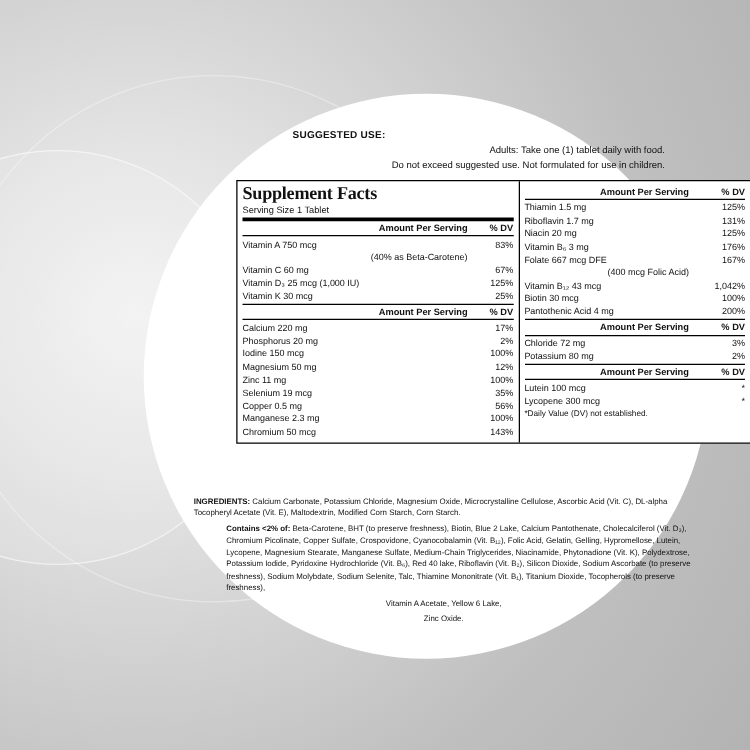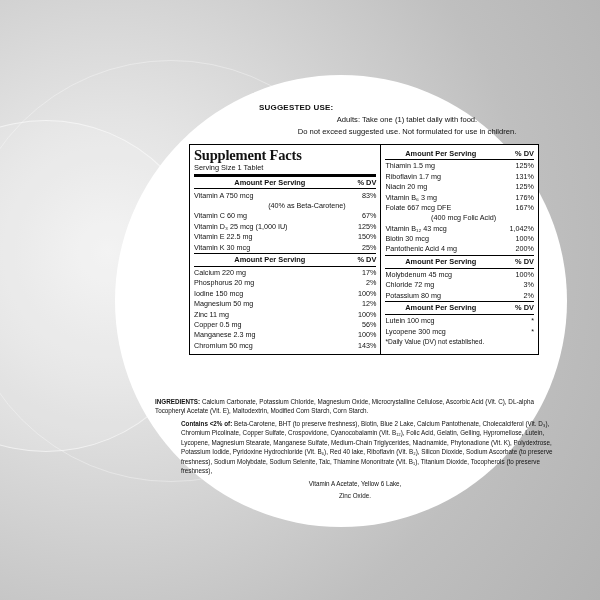--- a/index.html
+++ b/index.html
@@ -75,43 +75,44 @@
     left: 18px;
     top: 14px;
     right: 18px;
     bottom: 14px;
     color: #111;
   }
 
   
   .suggested {
     position: absolute;
-    left: 124px;
+    left: 99px;
     top: 14px;
     width: 300px;
     text-align: center;
   }
   .suggested .su-title {
     font-size: 8px;
     font-weight: bold;
     letter-spacing: .2px;
     text-align: left;
     margin-left: 2px;
   }
   .suggested .su-line {
     font-size: 7.6px;
     margin-top: 3px;
+    text-align: right;
   }
 
   
   .panel {
     position: absolute;
     left: 56px;
     top: 55px;
-    width: 350px;
+    width: 412px;
     border: 1.2px solid #000;
     background: #fff;
     box-sizing: border-box;
     display: flex;
   }
   .col {
     box-sizing: border-box;
     padding: 3px 4px 4px 4px;
   }
   .col-left { width: 55%; border-right: 1.2px solid #000; }
@@ -134,21 +135,21 @@
   table.facts {
     width: 100%;
     border-collapse: collapse;
     font-size: 7.2px;
   }
   table.facts th, table.facts td {
     padding: 0.7px 0;
     vertical-align: top;
   }
   table.facts th {
-    text-align: center;
+    text-align: right;
     font-weight: bold;
     font-size: 7.4px;
   }
   table.facts th.dv, table.facts td.dv {
     text-align: right;
     white-space: nowrap;
   }
   .row-sub { padding-left: 7px; text-align: right; }
   .hdr-row th { padding-top: 2px; padding-bottom: 1.5px; }
   .sep-row td { padding: 0; }
@@ -218,24 +219,20 @@
                   </tr>
                   <tr>
                     <td>Vitamin C 60 mg</td>
                     <td class="dv">67%</td>
                   </tr>
                   <tr>
                     <td>Vitamin D₃ 25 mcg (1,000 IU)</td>
                     <td class="dv">125%</td>
                   </tr>
                   <tr>
-                    <td>Vitamin E 22.5 mg</td>
-                    <td class="dv">150%</td>
-                  </tr>
-                  <tr>
                     <td>Vitamin K 30 mcg</td>
                     <td class="dv">25%</td>
                   </tr>
                   <tr class="sep-row">
                     <td colspan="2">
                       <div class="bar"></div>
                     </td>
                   </tr>
                   <tr class="hdr-row">
                     <th>Amount Per Serving</th>
@@ -258,20 +255,24 @@
                     <td>Iodine 150 mcg</td>
                     <td class="dv">100%</td>
                   </tr>
                   <tr>
                     <td>Magnesium 50 mg</td>
                     <td class="dv">12%</td>
                   </tr>
                   <tr>
                     <td>Zinc 11 mg</td>
                     <td class="dv">100%</td>
+                  </tr>
+                  <tr>
+                    <td>Selenium 19 mcg</td>
+                    <td class="dv">35%</td>
                   </tr>
                   <tr>
                     <td>Copper 0.5 mg</td>
                     <td class="dv">56%</td>
                   </tr>
                   <tr>
                     <td>Manganese 2.3 mg</td>
                     <td class="dv">100%</td>
                   </tr>
                   <tr>
@@ -336,24 +337,20 @@
                     </td>
                   </tr>
                   <tr class="hdr-row">
                     <th>Amount Per Serving</th>
                     <th class="dv">% DV</th>
                   </tr>
                   <tr class="sep-row">
                     <td colspan="2">
                       <div class="bar" style="border-top:1.4px solid #000"></div>
                     </td>
-                  </tr>
-                  <tr>
-                    <td>Molybdenum 45 mcg</td>
-                    <td class="dv">100%</td>
                   </tr>
                   <tr>
                     <td>Chloride 72 mg</td>
                     <td class="dv">3%</td>
                   </tr>
                   <tr>
                     <td>Potassium 80 mg</td>
                     <td class="dv">2%</td>
                   </tr>
                   <tr class="sep-row">

